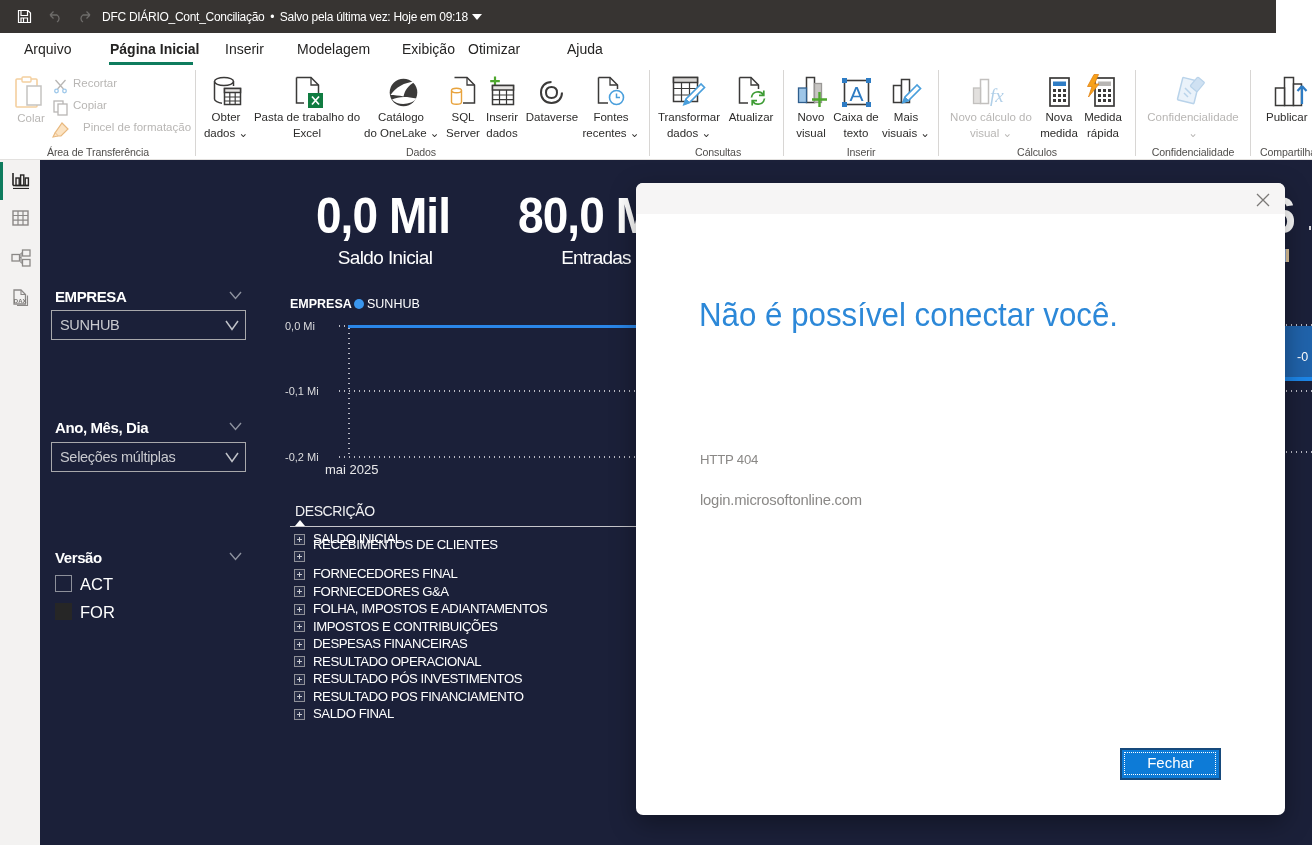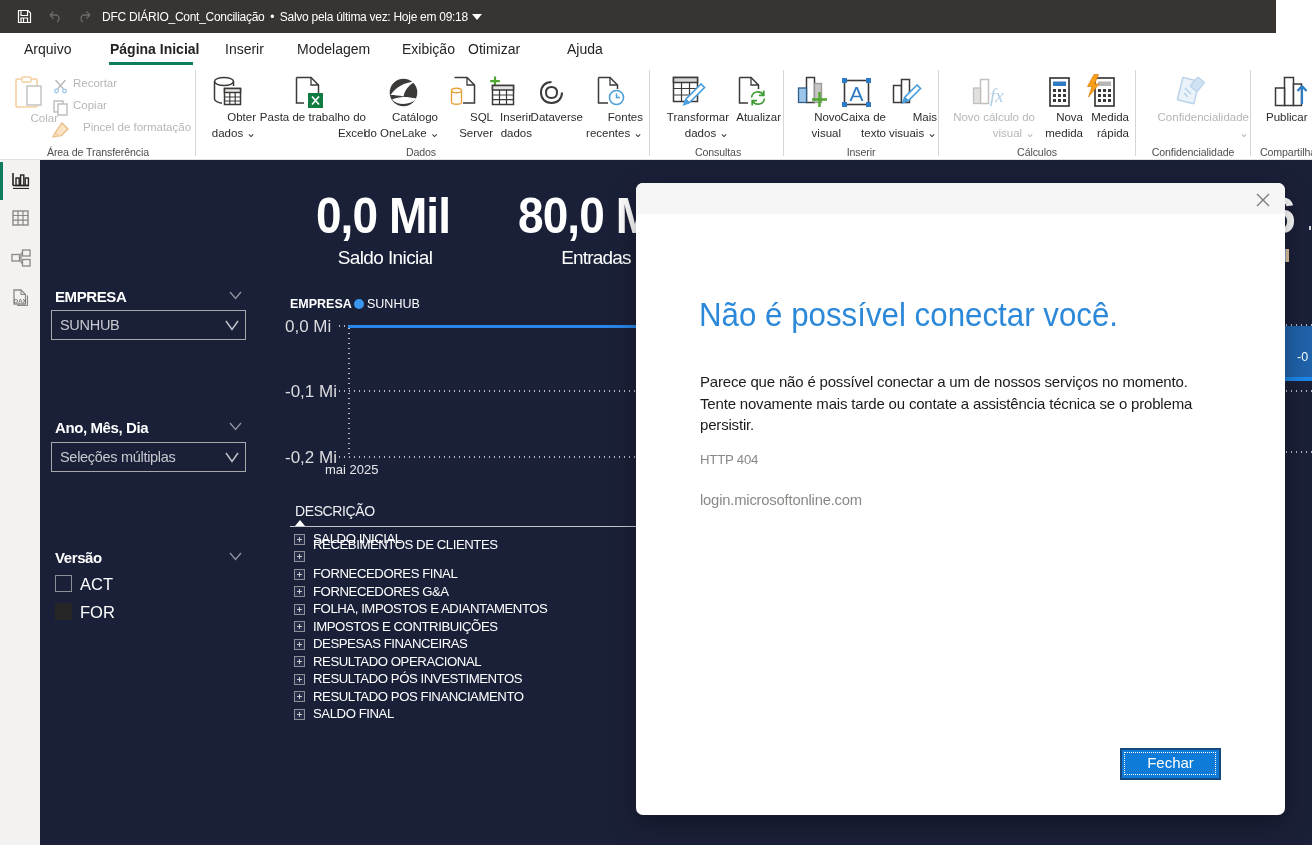--- a/index.html
+++ b/index.html
@@ -6,32 +6,32 @@
 .abs{position:absolute}
 #titlebar{position:absolute;left:0;top:0;width:1276px;height:33px;background:#373432}
 #titletext{position:absolute;left:102px;top:10px;color:#ffffff;font-size:12px;letter-spacing:-0.28px;white-space:nowrap}
 #menubar{position:absolute;left:0;top:33px;width:1180px;height:33px;background:#ffffff}
 .mtab{position:absolute;top:0;height:33px;line-height:33px;color:#252423;font-size:14px;white-space:nowrap}
 #tab-active{font-weight:bold}
 #tab-underline{position:absolute;left:109px;top:62px;width:84px;height:3px;background:#0e7c5e;z-index:3}
 #ribbon{position:absolute;left:0;top:66px;width:1312px;height:94px;background:#fff}
 .rsep{position:absolute;top:4px;width:1px;height:86px;background:#d8d6d4}
 .rgl{position:absolute;top:80px;height:12px;font-size:10.6px;letter-spacing:-0.1px;color:#504e4c;text-align:center;white-space:nowrap}
-.rlabel{position:absolute;top:44px;font-size:11.5px;color:#2d2c2b;text-align:right;line-height:15.5px;white-space:pre}
+.rlabel{position:absolute;top:44px;font-size:11.5px;color:#2d2c2b;text-align:center;line-height:15.5px;white-space:pre}
 .gray{color:#b8b6b4}
 .ricon{position:absolute}
 #ribbon-border{position:absolute;left:0;top:159px;width:1312px;height:1px;background:#e3e1df}
 #canvas{position:absolute;left:40px;top:160px;width:1272px;height:685px;background:#1b2039}
 #sidebar{position:absolute;left:0;top:160px;width:40px;height:685px;background:#f3f2f1}
 #sidebar-active{position:absolute;left:0;top:162px;width:3px;height:38px;background:#0e7c5e}
 .bignum{position:absolute;color:#fff;font-size:50px;font-weight:600;letter-spacing:-1px;white-space:nowrap;line-height:50px;transform-origin:left top}
 .cardlab{position:absolute;color:#fff;font-size:19px;letter-spacing:-0.6px;white-space:nowrap;line-height:20px}
 .slhead{position:absolute;color:#fff;font-size:15px;letter-spacing:-0.4px;font-weight:bold;white-space:nowrap;line-height:16px}
 .sldd{position:absolute;left:91px;width:195px;height:30px;border:1px solid #a8a8ab;color:#c8c9ce;font-size:14.5px;letter-spacing:-0.3px;line-height:28px;padding-left:8px}
-.axlab{position:absolute;color:#dcdcde;font-size:17px;white-space:nowrap;text-align:center;width:44px;line-height:13px}
+.axlab{position:absolute;color:#dcdcde;font-size:11px;white-space:nowrap;text-align:left;width:44px;line-height:13px}
 .doth{position:absolute;height:2px;background-image:radial-gradient(circle,rgba(225,225,232,.8) 0.9px,transparent 1.1px);background-size:5px 2px;background-repeat:repeat-x}
 .dotv{position:absolute;width:2px;background-image:radial-gradient(circle,rgba(225,225,232,.8) 0.9px,transparent 1.1px);background-size:2px 5px;background-repeat:repeat-y}
 .trow{position:absolute;left:353px;color:#fff;font-size:13.2px;letter-spacing:-0.45px;white-space:nowrap;line-height:15px}
 .plus{position:absolute;left:334px;width:11px;height:11px;border:1px solid #8f9098;background:#272d46}
 .plus:before{content:"";position:absolute;left:2px;top:4px;width:5px;height:1px;background:#c9cad0}
 .plus:after{content:"";position:absolute;left:4px;top:2px;width:1px;height:5px;background:#c9cad0}
 #modal{position:absolute;left:636px;top:183px;width:649px;height:632px;background:#fff;border-radius:7px;box-shadow:0 8px 26px rgba(0,0,0,.35);z-index:10}
 #modalhead{position:absolute;left:0;top:0;width:649px;height:31px;background:#f6f5f5;border-radius:7px 7px 0 0}
 #mclose{position:absolute;left:620px;top:10px;width:14px;height:14px}
 #mtitle{position:absolute;left:63px;top:112px;color:#2c88d8;font-size:34px;font-weight:400;white-space:nowrap;transform:scaleX(0.92);transform-origin:left top}
@@ -383,17 +383,16 @@
 <div class="plus" style="top:691px;left:294px"></div>
 <div class="trow" style="top:689px;left:313px">RESULTADO POS FINANCIAMENTO</div>
 <div class="plus" style="top:709px;left:294px"></div>
 <div class="trow" style="top:706px;left:313px">SALDO FINAL</div>
 <div id="modal">
   <div id="modalhead"></div>
   <svg id="mclose" viewBox="0 0 14 14">
       <path d="M1 1 L13 13 M13 1 L1 13" stroke="#7b7977" stroke-width="1.3"></path>
     </svg>
   <div id="mtitle">Não é possível conectar você.</div>
-  <div id="mbody">Parece que não é possível conectar a um de nossos serviços no momento.<br>Tente novamente mais tarde ou contate a assistência técnica se o problema<br>persistir.</div>
   <div id="mhttp">HTTP 404</div>
   <div id="mlogin">login.microsoftonline.com</div>
   <div id="mbtn">Fechar<div id="mbtnfocus"></div></div>
 </div>
 
 </body></html>

